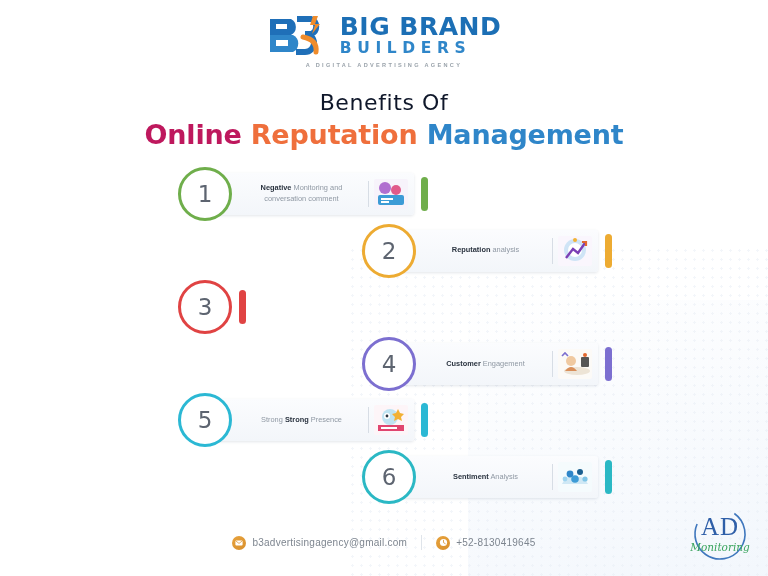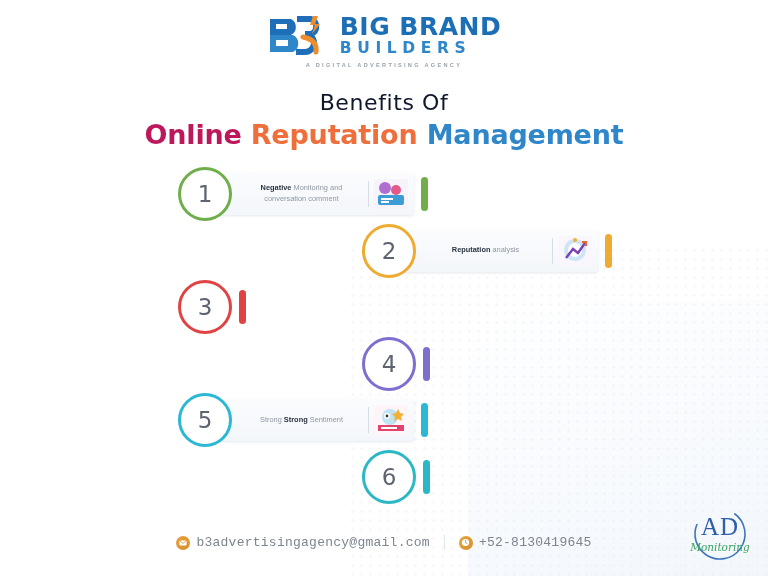--- a/index.html
+++ b/index.html
@@ -108,21 +108,21 @@
   .footer{
     position:absolute;bottom:26px;left:0;right:0;
     display:flex;align-items:center;justify-content:center;gap:8px;
   }
   .f-item{display:flex;align-items:center;gap:6px;}
   .f-ico{
     width:14px;height:14px;border-radius:50%;
     background:linear-gradient(145deg,#e8a33d,#d88f2c);
     display:flex;align-items:center;justify-content:center;flex:0 0 auto;
   }
-  .f-txt{font-size:13px;color:#7d858f;letter-spacing:.25px;font-family:Liberation Mono, monospace;}
+  .f-txt{font-size:10px;color:#7d858f;letter-spacing:.25px;}
   .f-sep{width:1px;height:15px;background:#dfe4ea;margin:0 6px;}
 
   
   .badge{
     position:absolute;right:16px;bottom:12px;
     width:64px;height:60px;margin-left:37px;
   }
   .badge-ad{
     position:absolute;left:0;right:0;top:10px;text-align:center;
     font-family:"Liberation Serif", serif;
@@ -207,43 +207,73 @@
           </div>
         </div>
         <div class="bar" style="background: rgb(237, 171, 50);"></div>
       </div>
       <div class="row left" style="top: 113px;">
         <div class="circle" style="border-color: rgb(224, 67, 67);">3</div>
         <div class="bar" style="background: rgb(224, 67, 67);"></div>
       </div>
       <div class="row right" style="top: 170px;">
         <div class="circle" style="border-color: rgb(124, 111, 208);">4</div>
+        <div class="card">
+          <div class="card-text"><b>Customer</b><span> Engagement</span></div>
+          <div class="divider"></div>
+          <div class="thumb">
+            <svg width="34" height="30" viewBox="0 0 34 30">
+              <rect width="34" height="30" fill="#fcfaf7"></rect>
+              <ellipse cx="19" cy="22" rx="13" ry="4" fill="#ede4d6"></ellipse>
+              <circle cx="13" cy="12" r="5" fill="#f0c9a0"></circle>
+              <path d="M7 22 q6 -8 12 0 z" fill="#d98f5a"></path>
+              <rect x="23" y="8" width="8" height="10" rx="1" fill="#555"></rect>
+              <circle cx="27" cy="6" r="2" fill="#e2672f"></circle>
+              <path d="M4 7 l3 -3 3 3" fill="none" stroke="#7c6fd0" stroke-width="1.6"></path>
+            </svg>
+          </div>
+        </div>
         <div class="bar" style="background: rgb(124, 111, 208);"></div>
       </div>
       <div class="row left" style="top: 226px;">
         <div class="circle" style="border-color: rgb(43, 184, 212);">5</div>
         <div class="card">
-          <div class="card-text">Strong <b>Strong</b><span> Sentiment</span></div>
+          <div class="card-text">Strong <b>Strong</b><span> Presence</span></div>
           <div class="divider"></div>
           <div class="thumb">
             <svg width="34" height="30" viewBox="0 0 34 30">
               <rect width="34" height="30" fill="#fdf5f8"></rect>
               <circle cx="16" cy="12" r="8" fill="#bfe3f2"></circle>
               <circle cx="13" cy="11" r="3" fill="#fff"></circle>
               <circle cx="13" cy="11" r="1.4" fill="#2b3440"></circle>
               <path d="M4 20 h26 v6 H4 z" fill="#e0456f"></path>
               <rect x="7" y="22" width="16" height="2" fill="#fff"></rect>
               <path d="M24 4 l2 4 4 1 -3 3 1 4 -4 -2 -4 2 1 -4 -3 -3 4 -1z" fill="#f2b134"></path>
             </svg>
           </div>
         </div>
         <div class="bar" style="background: rgb(43, 184, 212);"></div>
       </div>
       <div class="row right" style="top: 283px;">
         <div class="circle" style="border-color: rgb(43, 184, 196);">6</div>
+        <div class="card">
+          <div class="card-text"><b>Sentiment</b><span> Analysis</span></div>
+          <div class="divider"></div>
+          <div class="thumb">
+            <svg width="34" height="30" viewBox="0 0 34 30">
+              <rect width="34" height="30" fill="#f5fbfd"></rect>
+              <path d="M4 22 q6 -12 13 -4 q6 -8 13 4 z" fill="#cfe8f5"></path>
+              <circle cx="12" cy="12" r="3.4" fill="#2f86c9"></circle>
+              <circle cx="22" cy="10" r="3" fill="#1b5f90"></circle>
+              <circle cx="17" cy="17" r="3.8" fill="#3d9bd6"></circle>
+              <circle cx="27" cy="17" r="2.6" fill="#7fc4e6"></circle>
+              <circle cx="7" cy="17" r="2.4" fill="#9fd4ef"></circle>
+            </svg>
+          </div>
+        </div>
         <div class="bar" style="background: rgb(43, 184, 196);"></div>
       </div>
     </div>
 
   <div class="footer">
     <div class="f-item">
       <span class="f-ico">
         <svg width="8" height="6" viewBox="0 0 8 6">
             <rect x="0.4" y="0.4" width="7.2" height="5.2" rx="1" fill="#fff"></rect>
             <path d="M0.8 1 L4 3.4 L7.2 1" fill="none" stroke="#d88f2c" stroke-width=".7"></path>

